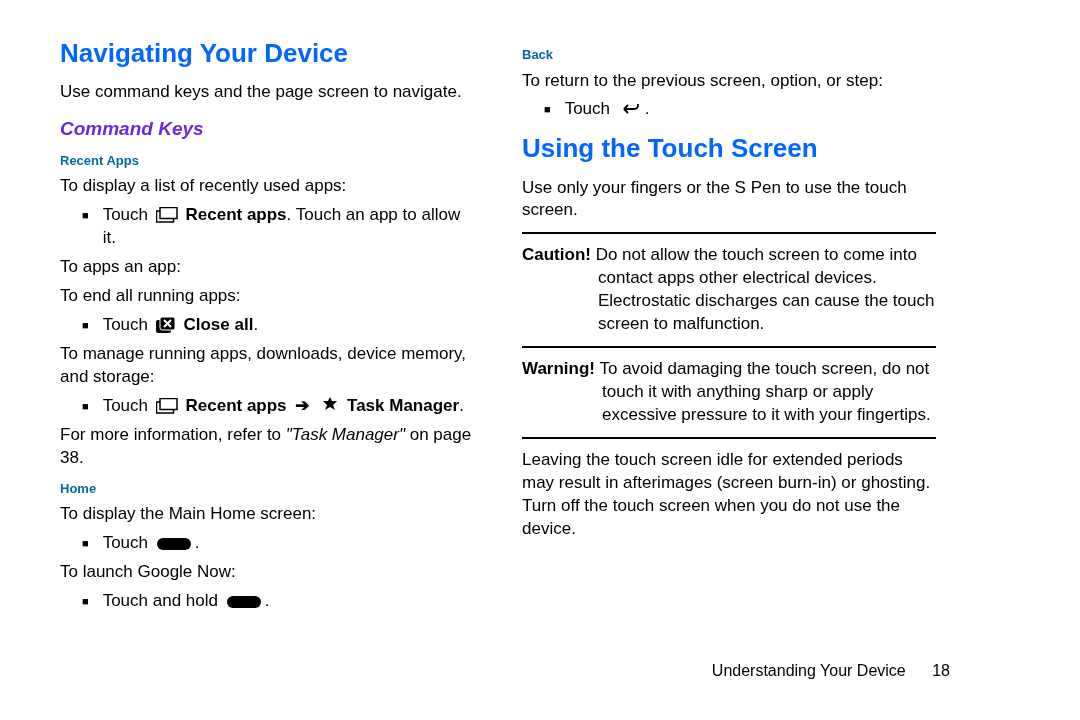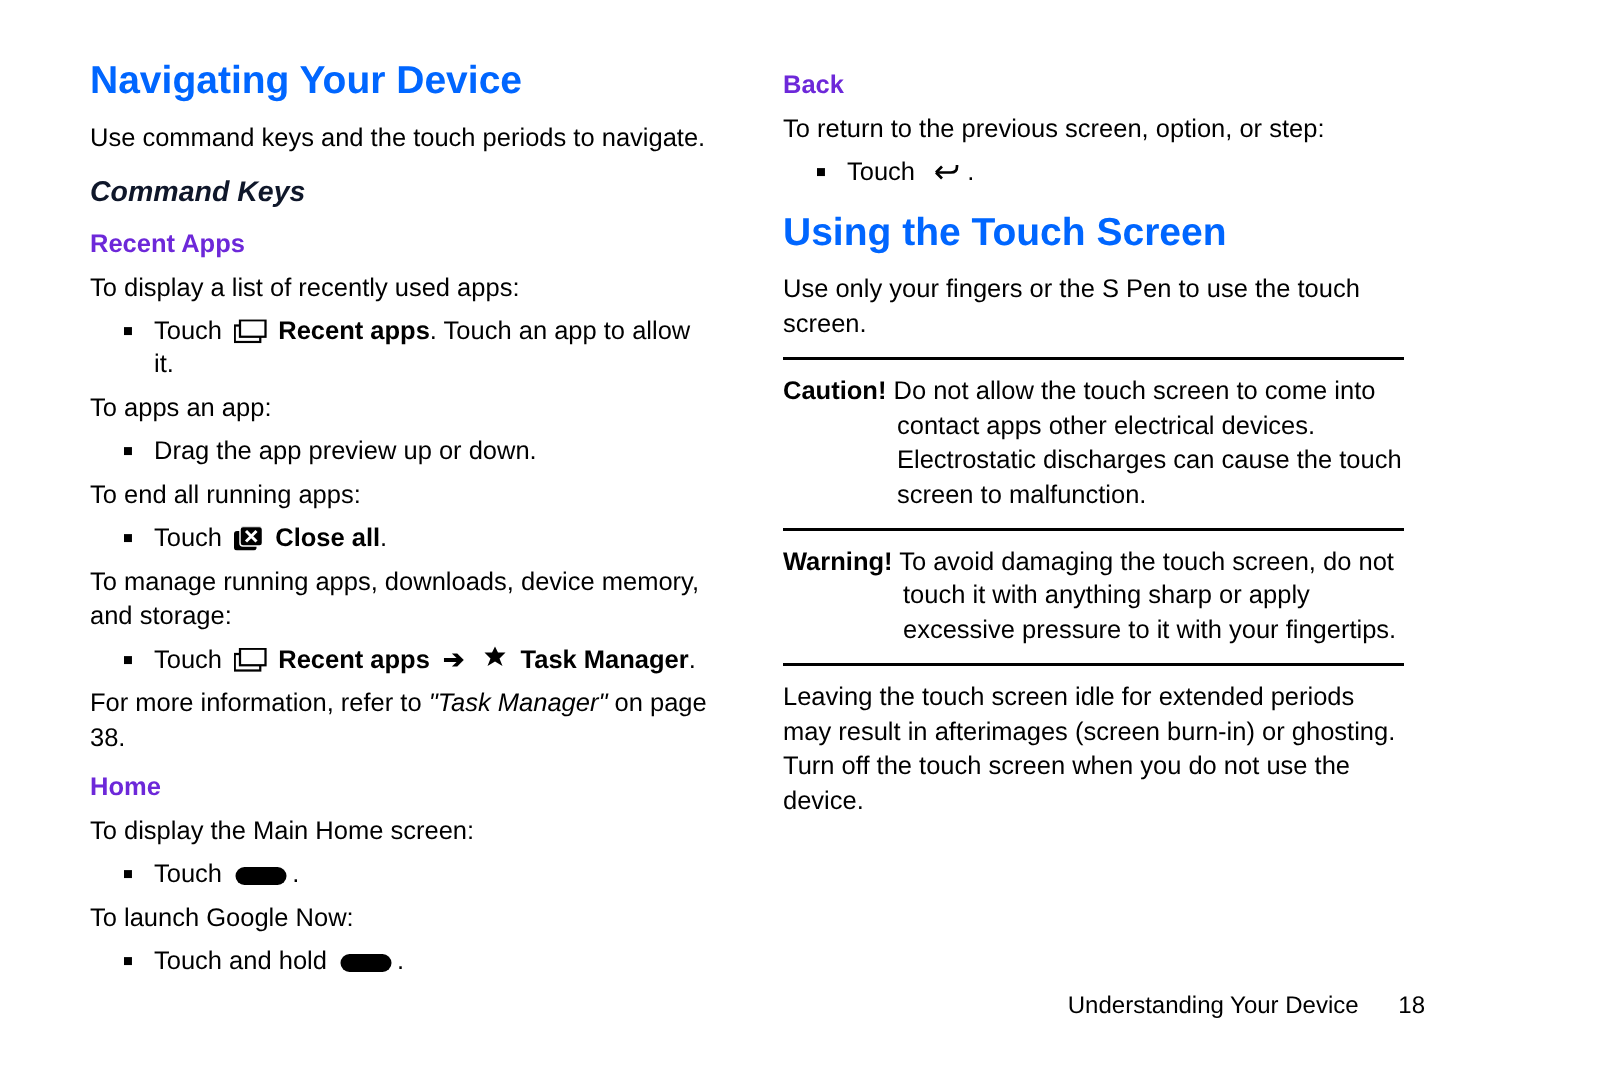--- a/index.html
+++ b/index.html
@@ -1,62 +1,59 @@
 <!DOCTYPE html>
 <html><head>
   <meta charset="utf-8">
   <style>
     body{margin:0;background:#ffffff;font-family:Arial,Helvetica,sans-serif;color:#000}
     .page{width:996px;height:720px;position:relative;display:flex;box-sizing:border-box;padding:36px 48px 36px 48px}
     .col{flex:1;padding:0 12px;box-sizing:border-box;font-size:17px;line-height:1.35;letter-spacing:0}
     .col.left{padding-right:24px}
     .col.right{padding-left:24px}
     .h1{color:#0066ff;font-size:26px;font-weight:bold;margin:0 0 10px 0}
-    .h2{color:#0f172a;font-style:italic;font-weight:bold;font-size:19px;margin:12px 0 6px 0}
-    .h3{color:#6d28d9;font-weight:bold;font-size:17px;margin:10px 0 4px 0}
+    .h2{color:#6d28d9;font-style:italic;font-weight:bold;font-size:19px;margin:12px 0 6px 0}
+    .h3{color:#0369a1;font-weight:bold;font-size:13px;margin:10px 0 4px 0}
     p{margin:6px 0}
     .bul{display:flex;align-items:flex-start;margin:4px 0 4px 22px}
     .bul::before{content:"■";font-size:11px;line-height:22px;margin-right:14px;color:#000}
     .bold{font-weight:bold}
     .ital{font-style:italic}
     .arrow{font-weight:bold;padding:0 4px}
     .ico{display:inline-flex;vertical-align:-3px;margin:0 3px}
     .ico svg{display:block}
     .divider{border:none;border-top:2px solid #000;margin:10px 0}
     .spacer{height:6px}
     .footer{position:absolute;bottom:40px;right:46px;font-size:16px}
     .footer .pn{margin-left:22px}
   </style>
 </head>
 <body>
 
 <div class="page">
   <div class="col left">
     <div class="h1">Navigating Your Device</div>
-    <p>Use command keys and the touch periods to navigate.</p>
+    <p>Use command keys and the page screen to navigate.</p>
     <div class="h2">Command Keys</div>
 
     <div class="h3">Recent Apps</div>
     <p>To display a list of recently used apps:</p>
     <div class="bul">
       <span>
         <span>Touch </span>
         <span class="ico">
           <svg width="22" height="16" viewBox="0 0 22 16">
               <rect x="0.5" y="4" width="17" height="11" fill="none" stroke="#000" stroke-width="1.5"></rect>
               <rect x="4" y="0.5" width="17" height="11" fill="#fff" stroke="#000" stroke-width="1.5"></rect>
             </svg>
         </span>
         <span class="bold">Recent apps</span><span>. Touch an app to allow it.</span>
       </span>
     </div>
     <p>To apps an app:</p>
-    <div class="bul">
-        <span>Drag the app preview up or down.</span>
-      </div>
     <p>To end all running apps:</p>
     <div class="bul">
       <span>
         <span>Touch </span>
         <span class="ico">
           <svg width="20" height="16" viewBox="0 0 20 16">
               <rect x="0" y="3" width="15" height="13" rx="2" fill="#000"></rect>
               <rect x="4" y="0" width="15" height="13" rx="2" fill="#000" stroke="#fff" stroke-width="1"></rect>
               <path d="M8 3 L15 10 M15 3 L8 10" stroke="#fff" stroke-width="2"></path>
             </svg>

